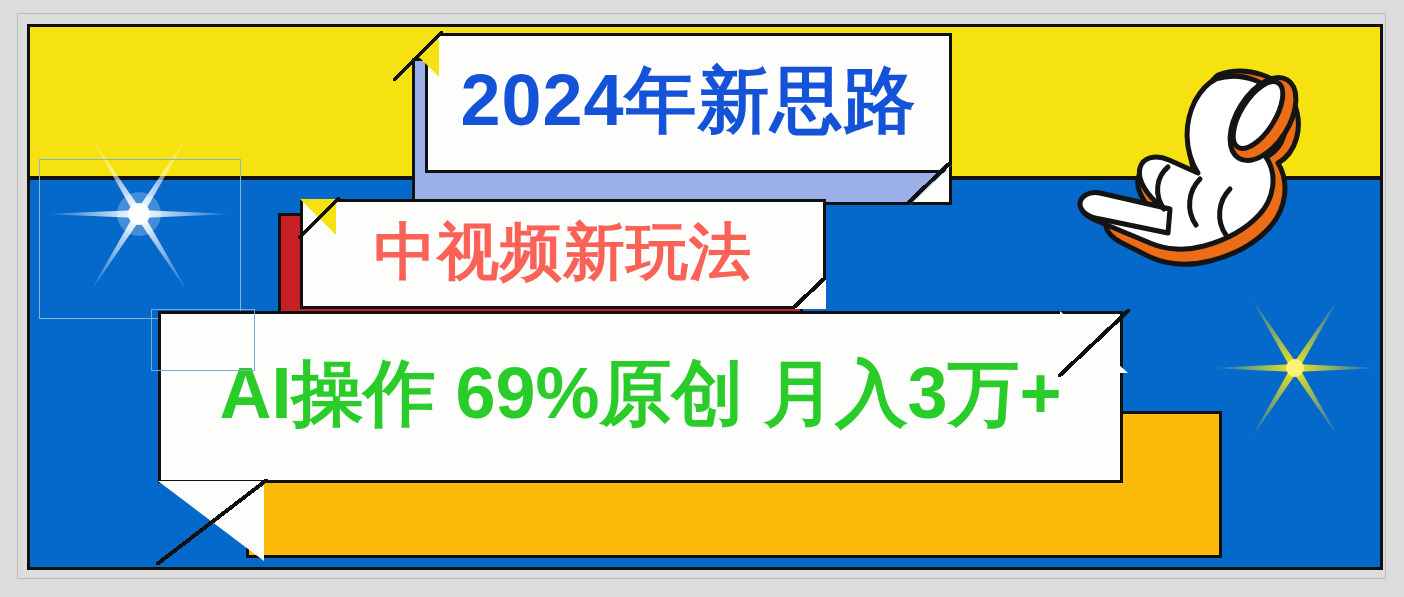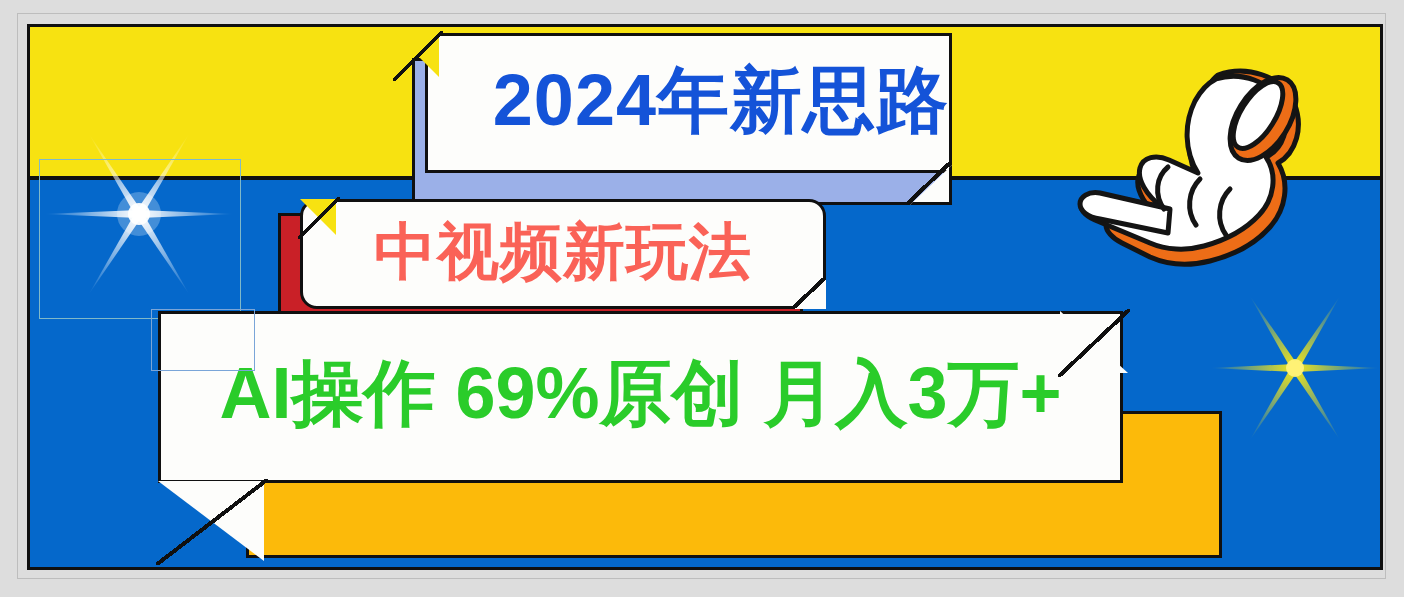--- a/index.html
+++ b/index.html
@@ -65,21 +65,21 @@
   
   #banner-1{left:352px;top:3px;width:570px;height:175px;}
   #banner-1 .shadow{
     left:30px;top:28px;width:540px;height:147px;background:#9BB0E8;
     border:3px solid #101010;box-sizing:border-box;
   }
   #banner-1 .sheet{
     left:43px;top:3px;width:527px;height:140px;
   }
   #banner-1 .txt{
-    color:#1453D8;font-size:72px;padding-bottom:6px;text-align:right;
+    color:#1453D8;font-size:72px;padding-bottom:6px;
   }
   
   #banner-1 .fold-tl{
     position:absolute;left:13px;top:3px;width:44px;height:44px;
     background:#F7E211;
     clip-path:polygon(0 0,100% 100%,100% 0);
   }
   #banner-1 .fold-tl-line{
     position:absolute;left:11px;top:1px;width:50px;height:50px;
     background:linear-gradient(to bottom right,transparent calc(50% - 2px),#101010 calc(50% - 2px),#101010 calc(50% + 2px),transparent calc(50% + 2px));
@@ -96,21 +96,21 @@
     background:linear-gradient(to bottom right,transparent calc(50% - 2px),#101010 calc(50% - 2px),#101010 calc(50% + 2px),transparent calc(50% + 2px));
   }
 
   
   #banner-2{left:248px;top:172px;width:548px;height:132px;}
   #banner-2 .shadow{
     left:0px;top:14px;width:525px;height:118px;background:#C92027;
     border:3px solid #101010;box-sizing:border-box;
   }
   #banner-2 .sheet{
-    left:22px;top:0px;width:526px;height:110px;border-radius:17px;
+    left:22px;top:0px;width:526px;height:110px;
   }
   #banner-2 .txt{
     color:#FA6257;font-size:62px;padding-bottom:4px;
   }
   #banner-2 .fold-tl{
     position:absolute;left:22px;top:0px;width:36px;height:36px;
     background:#F7E211;
     clip-path:polygon(0 0,100% 100%,100% 0);
   }
   #banner-2 .fold-tl-line{

